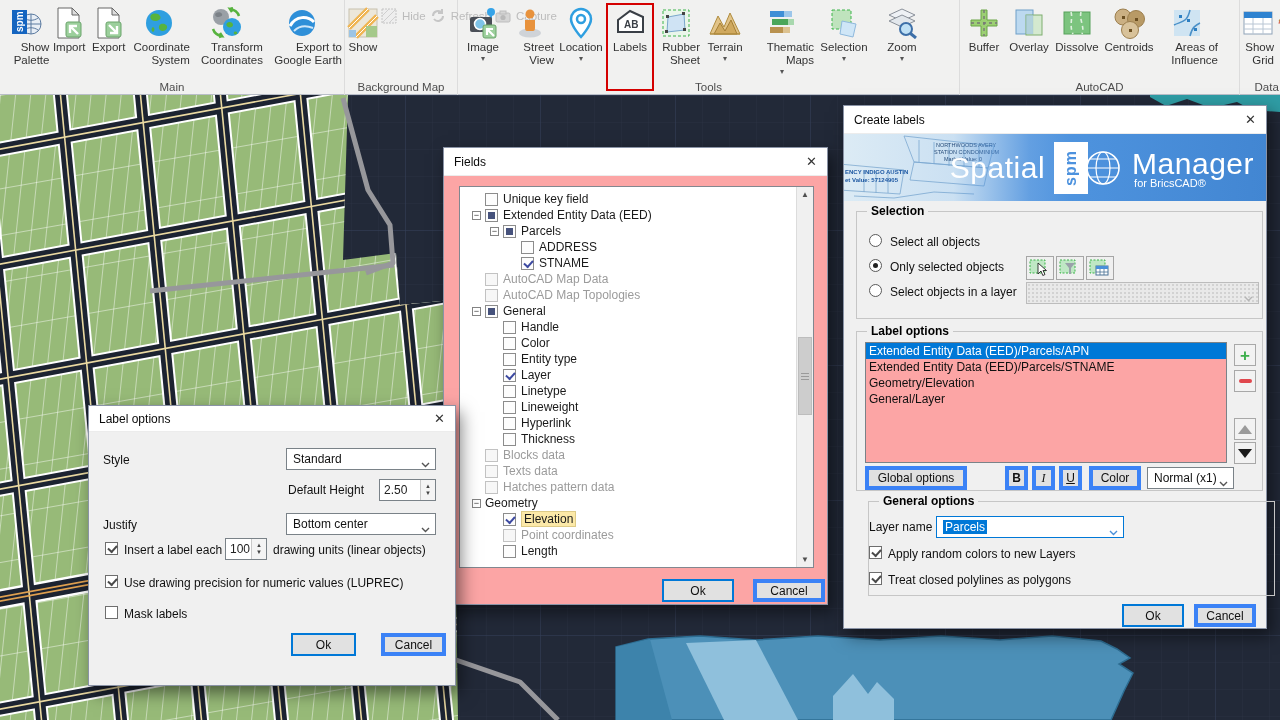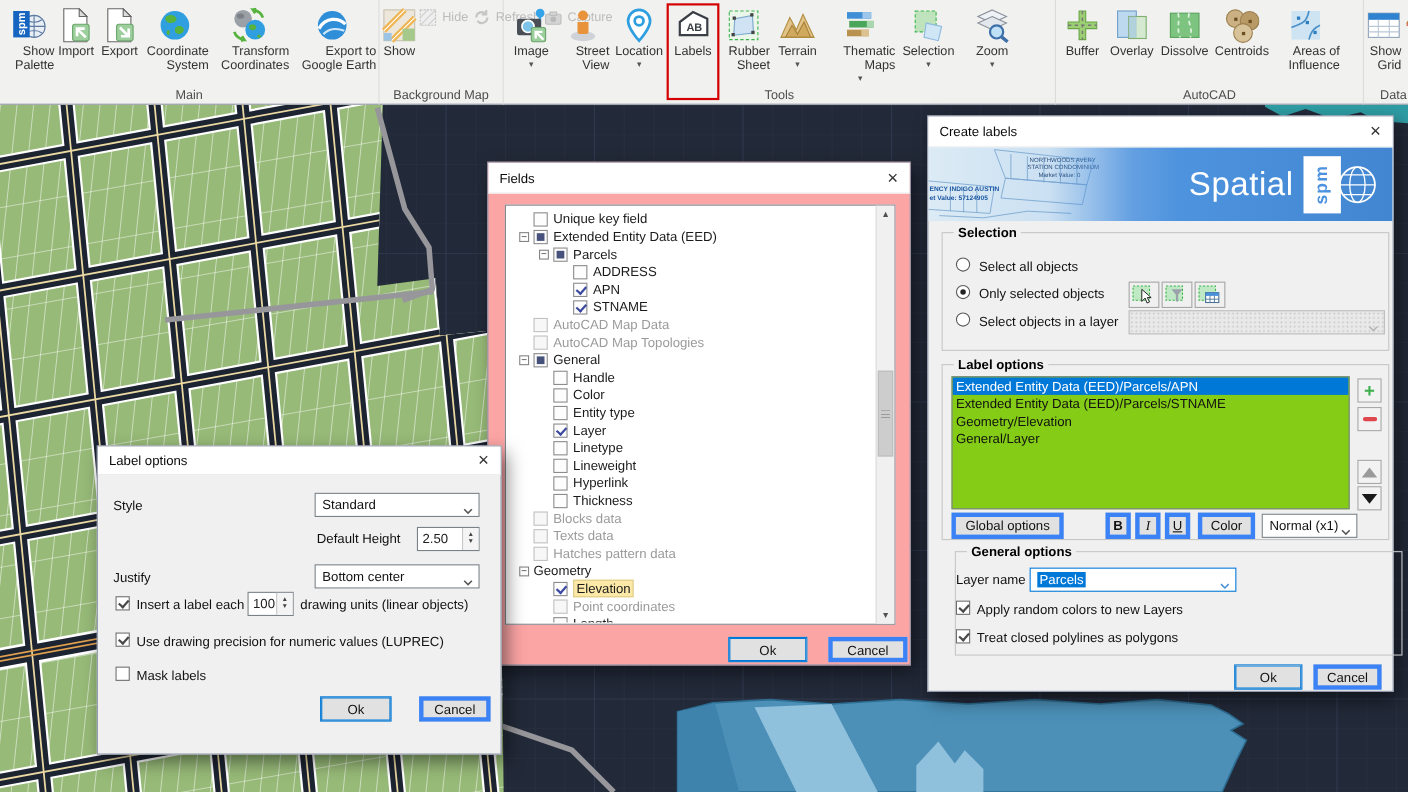--- a/index.html
+++ b/index.html
@@ -71,21 +71,21 @@
   
   .banner{position:absolute;left:0;right:0;top:28px;height:67px;background:#dcebf5;overflow:hidden;}
   .banner .grad{position:absolute;inset:0;background:linear-gradient(90deg,rgba(78,146,222,0) 0%,
         rgba(78,146,222,.12) 26%,rgba(78,146,222,.85) 44%,#4e93de 54%,#4286d2 100%);}
   .brand{position:absolute;right:12px;top:0;height:67px;display:flex;align-items:center;gap:9px;color:#fff;}
   .brand .bigtext{font-size:30px;font-weight:400;letter-spacing:.5px;}
   .spmbox{position:relative;width:34px;height:52px;background:#fff;display:flex;align-items:center;justify-content:center;}
   .spmbox span{transform:rotate(-90deg);color:#4d92de;font-weight:bold;font-size:16px;letter-spacing:1px;}
   .mgrcol{display:flex;flex-direction:column;align-items:flex-start;}
   .mgrsub{font-size:11px;font-weight:400;margin-top:-4px;padding-left:2px;}
-  .listbox{position:absolute;background:#84cc16;border:1px solid #7a8288;overflow:hidden;}
+  .listbox{position:absolute;background:#fca5a5;border:1px solid #7a8288;overflow:hidden;}
   .litem{height:16px;line-height:16px;font-size:12px;color:#111;padding:0 3px;white-space:nowrap;}
   .litem.sel{background:#0078d7;color:#fff;}
   .sq{position:absolute;width:22px;height:22px;background:#f2f2f2;border:1px solid #a8a8a8;
       display:flex;align-items:center;justify-content:center;}
   .plusg{color:#3daf4c;font-size:17px;font-weight:bold;line-height:17px;}
   .minusbar{width:13px;height:4px;background:#e0474d;border-radius:2px;}
   .tri-up{width:0;height:0;border-left:7px solid transparent;border-right:7px solid transparent;border-bottom:9px solid #9a9a9a;}
   .tri-down{width:0;height:0;border-left:7px solid transparent;border-right:7px solid transparent;border-top:9px solid #1a1a1a;}
   .selbtn{position:absolute;width:28px;height:24px;background:#f0f0f0;border:1px solid #a6a6a6;
       display:flex;align-items:center;justify-content:center;}
@@ -560,26 +560,20 @@
           <div class="trow">
             <span style="width: 46px; flex: 0 0 auto;"></span>
             <span class="texpsp"></span>
             <span class="tcb "></span>
             <span class="tlabel">ADDRESS</span>
           </div>
           <div class="trow">
             <span style="width: 46px; flex: 0 0 auto;"></span>
             <span class="texpsp"></span>
             <span class="tcb checked"></span>
-            <span class="tlabel">APN</span>
-          </div>
-          <div class="trow">
-            <span style="width: 46px; flex: 0 0 auto;"></span>
-            <span class="texpsp"></span>
-            <span class="tcb checked"></span>
             <span class="tlabel">STNAME</span>
           </div>
           <div class="trow tdis">
             <span style="width: 10px; flex: 0 0 auto;"></span>
             <span class="texpsp"></span>
             <span class="tcb  dis"></span>
             <span class="tlabel">AutoCAD Map Data</span>
           </div>
           <div class="trow tdis">
             <span style="width: 10px; flex: 0 0 auto;"></span>
@@ -765,20 +759,24 @@
       <div class="brand">
         <span class="bigtext">Spatial</span>
         <span class="spmbox">
             <span>spm</span>
           </span>
         <svg width="40" height="44" viewBox="0 0 40 44" style="margin-left:-14px">
           <circle cx="20" cy="22" r="16" fill="none" stroke="#fff" stroke-width="1.6"></circle>
           <ellipse cx="20" cy="22" rx="7" ry="16" fill="none" stroke="#fff" stroke-width="1.2"></ellipse>
           <path d="M4,22 h32 M7,13 h26 M7,31 h26" stroke="#fff" stroke-width="1.2" fill="none"></path>
         </svg>
+        <span class="mgrcol">
+          <span class="bigtext">Manager</span>
+          <span class="mgrsub">for BricsCAD®</span>
+        </span>
       </div>
     </div>
 
     <div class="group" style="left:12px;top:105px;width:407px;height:108px">
       <span class="gcaption">Selection</span>
     </div>
     <span class="radio" style="left:25px;top:128px"></span>
     <span class="dlabel" style="left:46px;top:129px">Select all objects</span>
     <span class="radio sel" style="left:25px;top:153px"></span>
     <span class="dlabel" style="left:46px;top:154px">Only selected objects</span>

